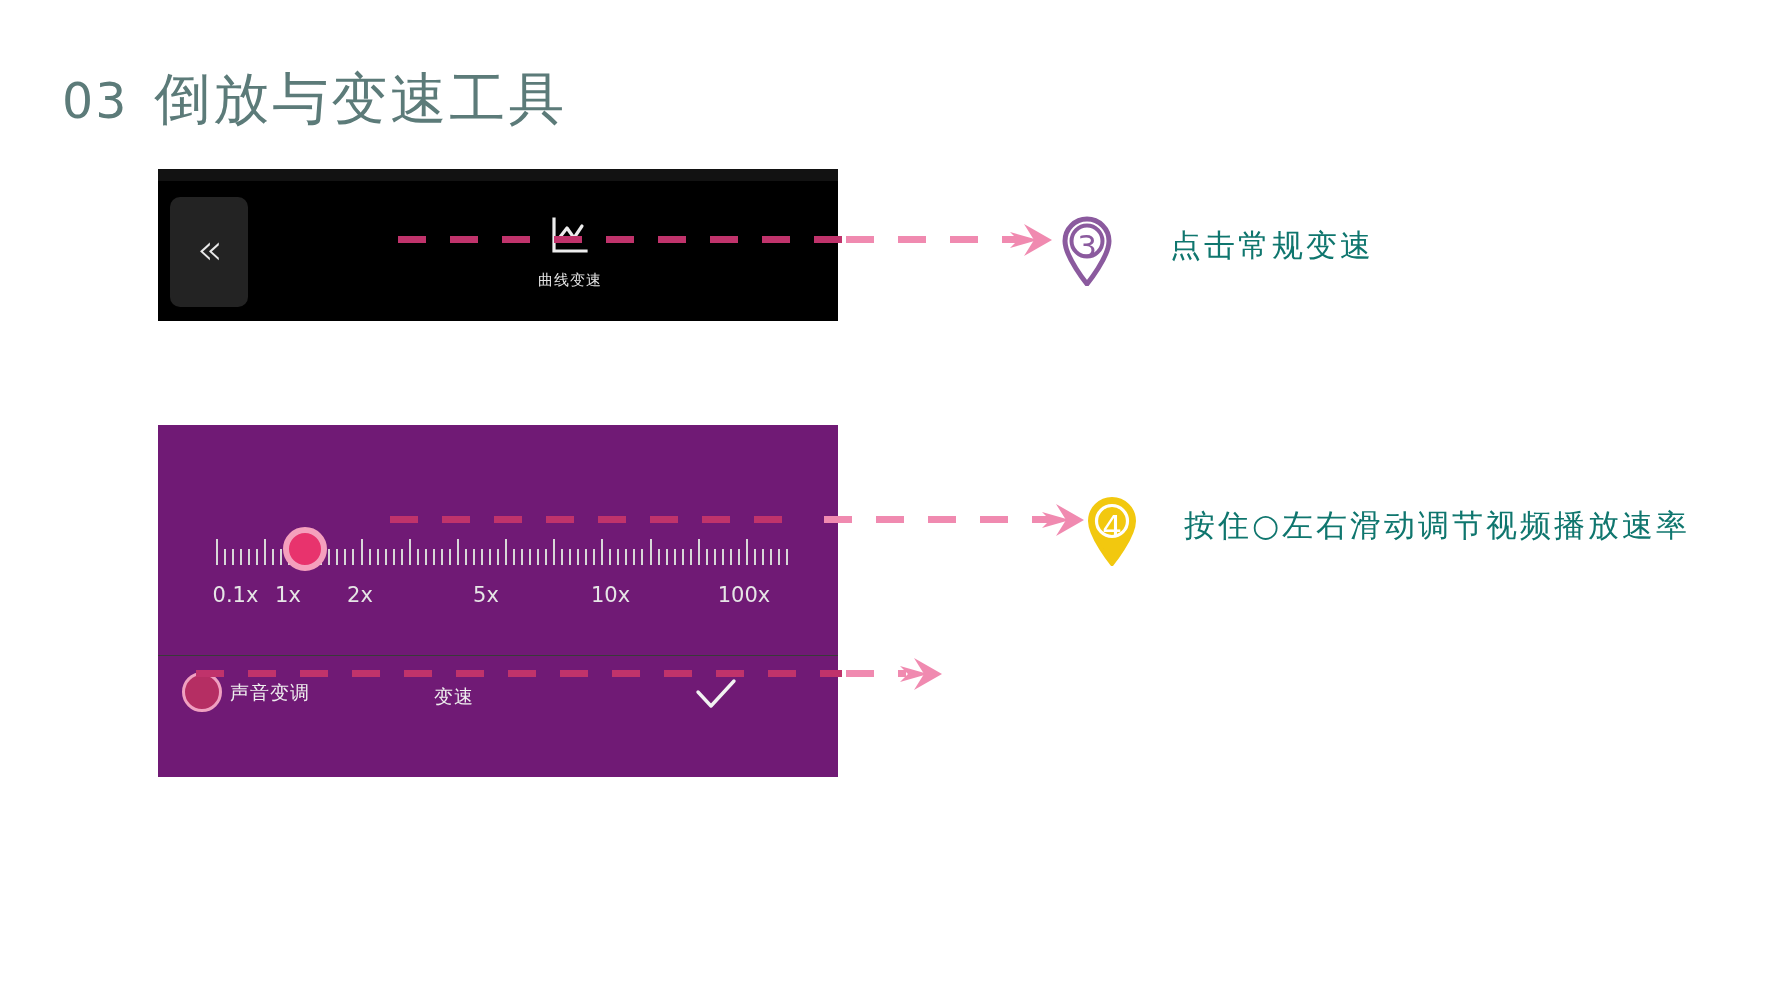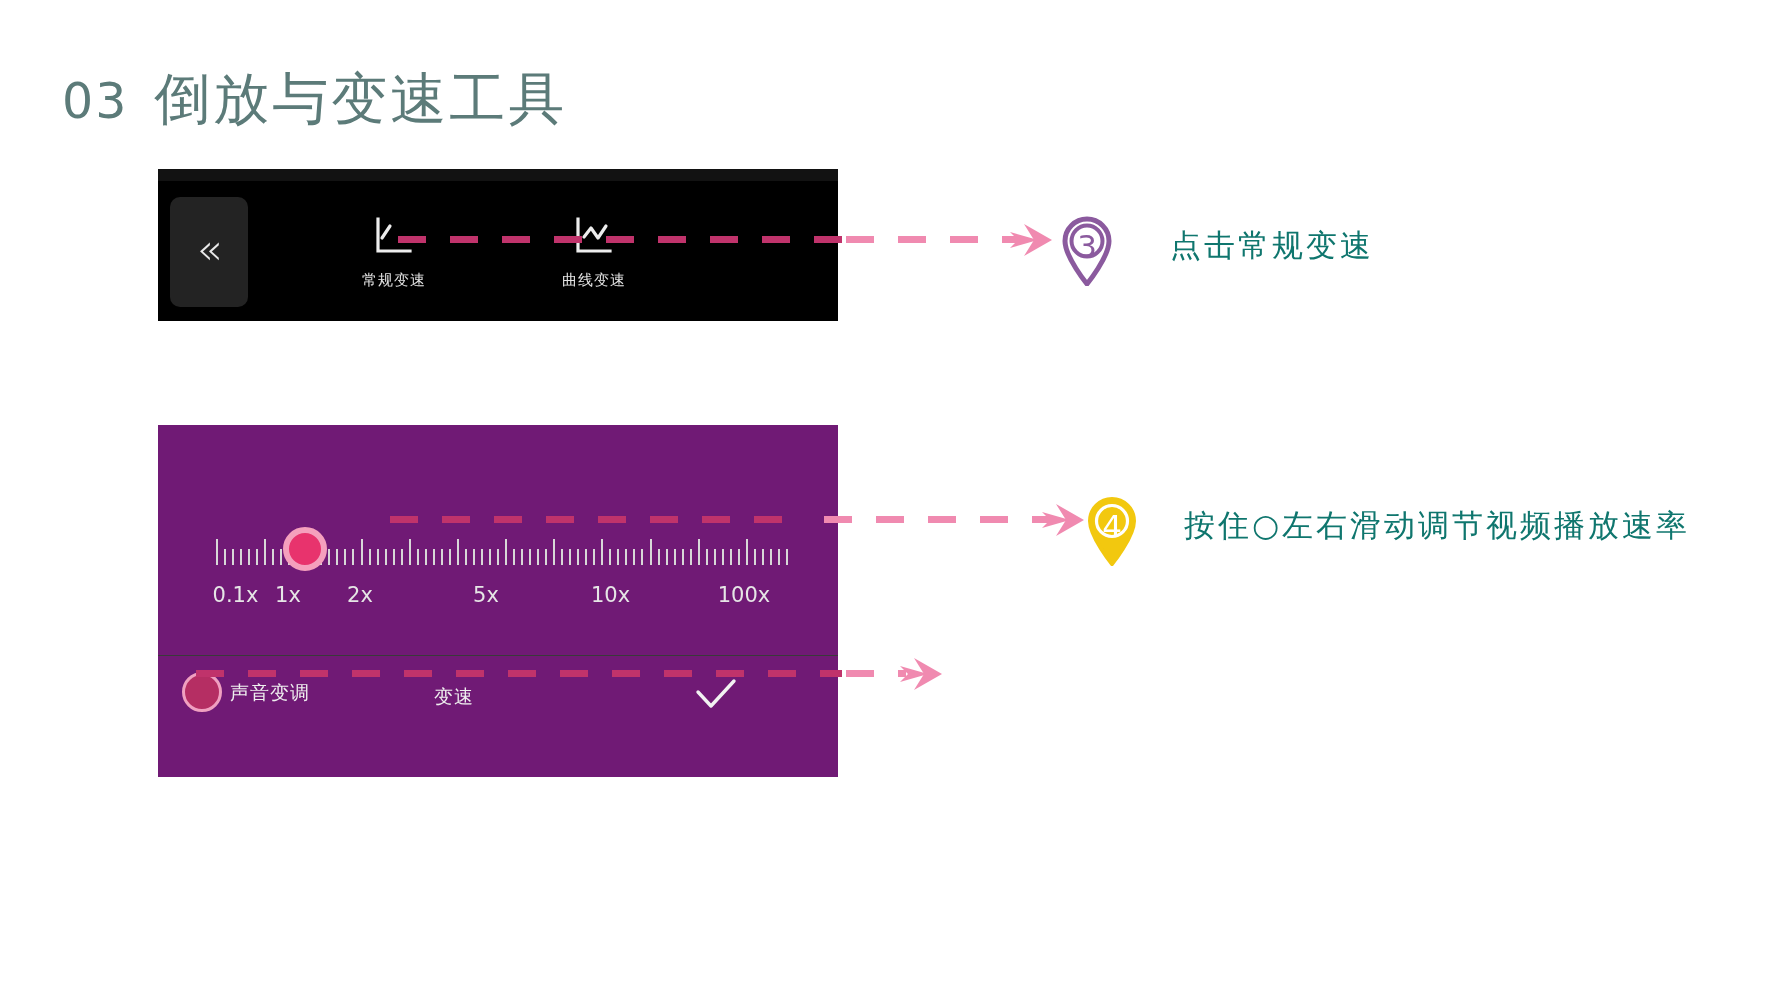--- a/index.html
+++ b/index.html
@@ -39,21 +39,21 @@
     transform:translateY(-2px);
   }
   .tool-item{
     position:absolute;top:40px;width:140px;text-align:center;
   }
   .tool-item .glyph{height:56px;display:flex;align-items:center;justify-content:center;}
   .tool-item .lbl{
     color:#e4e4e4;font-size:15px;margin-top:6px;letter-spacing:1px;
   }
   #tool-normal{left:166px;}
-  #tool-curve{left:366px;}
+  #tool-curve{left:342px;}
 
   
   #panel-two{
     position:absolute;left:158px;top:425px;width:680px;height:352px;
     background:#701a75;overflow:hidden;
   }
   #ruler-wrap{position:absolute;left:0;top:0;width:100%;height:230px;}
   #ruler-ticks{
     position:absolute;left:58px;top:100px;width:570px;height:40px;
   }
@@ -120,29 +120,20 @@
     <span class="txt">倒放与变速工具</span>
   </div>
 
   <div id="panel-one">
     <div class="topstrip"></div>
 
     <div id="back-button">
       <span class="chev">«</span>
     </div>
 
-    <div class="tool-item" id="tool-normal">
-      <div class="glyph">
-        <svg width="52" height="52" viewBox="0 0 52 52">
-          <path d="M10 8 L10 40 L42 40" stroke="#ededed" stroke-width="3.2" fill="none" stroke-linecap="square"></path>
-          <path d="M22 15 L14 27" stroke="#ededed" stroke-width="3.2" fill="none" stroke-linecap="round"></path>
-        </svg>
-      </div>
-      <div class="lbl">常规变速</div>
-    </div>
 
     <div class="tool-item" id="tool-curve">
       <div class="glyph">
         <svg width="52" height="52" viewBox="0 0 52 52">
           <path d="M10 8 L10 40 L42 40" stroke="#ededed" stroke-width="3.2" fill="none" stroke-linecap="square"></path>
           <path d="M16 26 L23 17 L30 27 L38 15" stroke="#ededed" stroke-width="3.2" fill="none" stroke-linecap="round" stroke-linejoin="round"></path>
         </svg>
       </div>
       <div class="lbl">曲线变速</div>
     </div>

